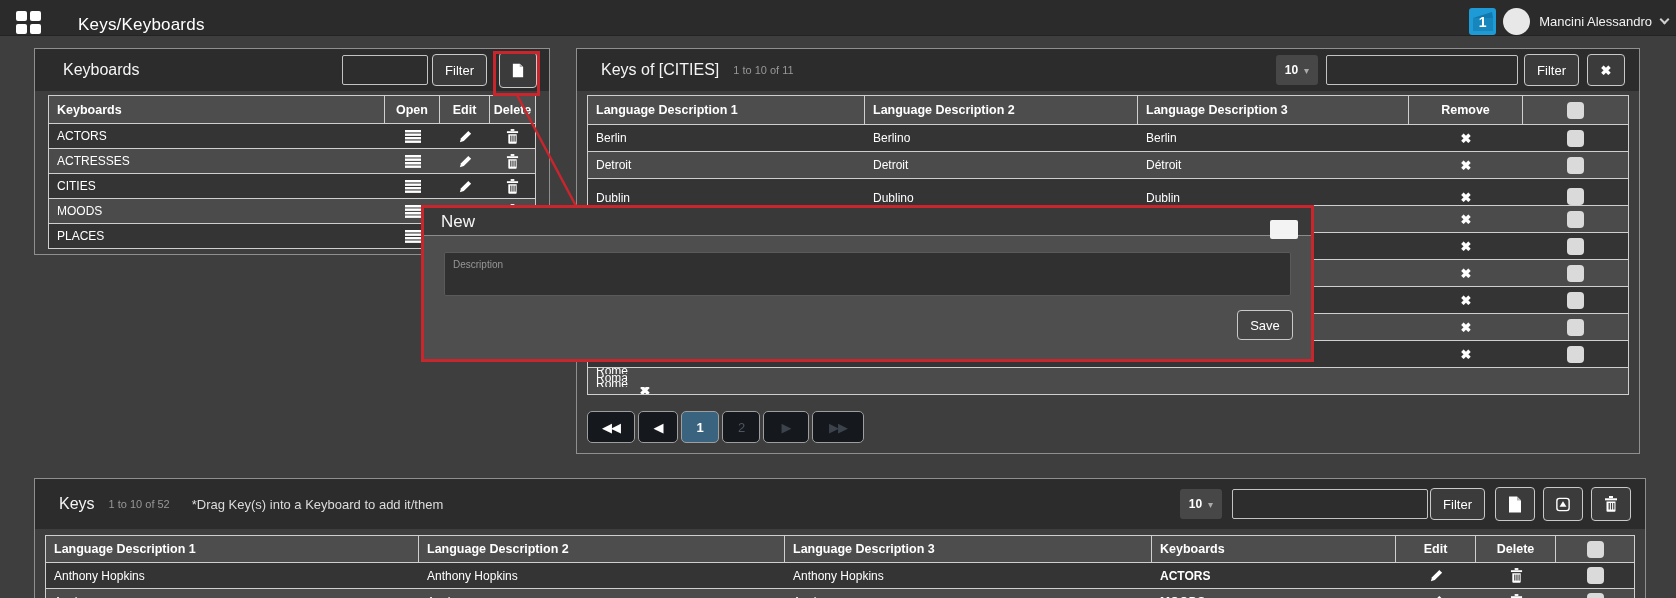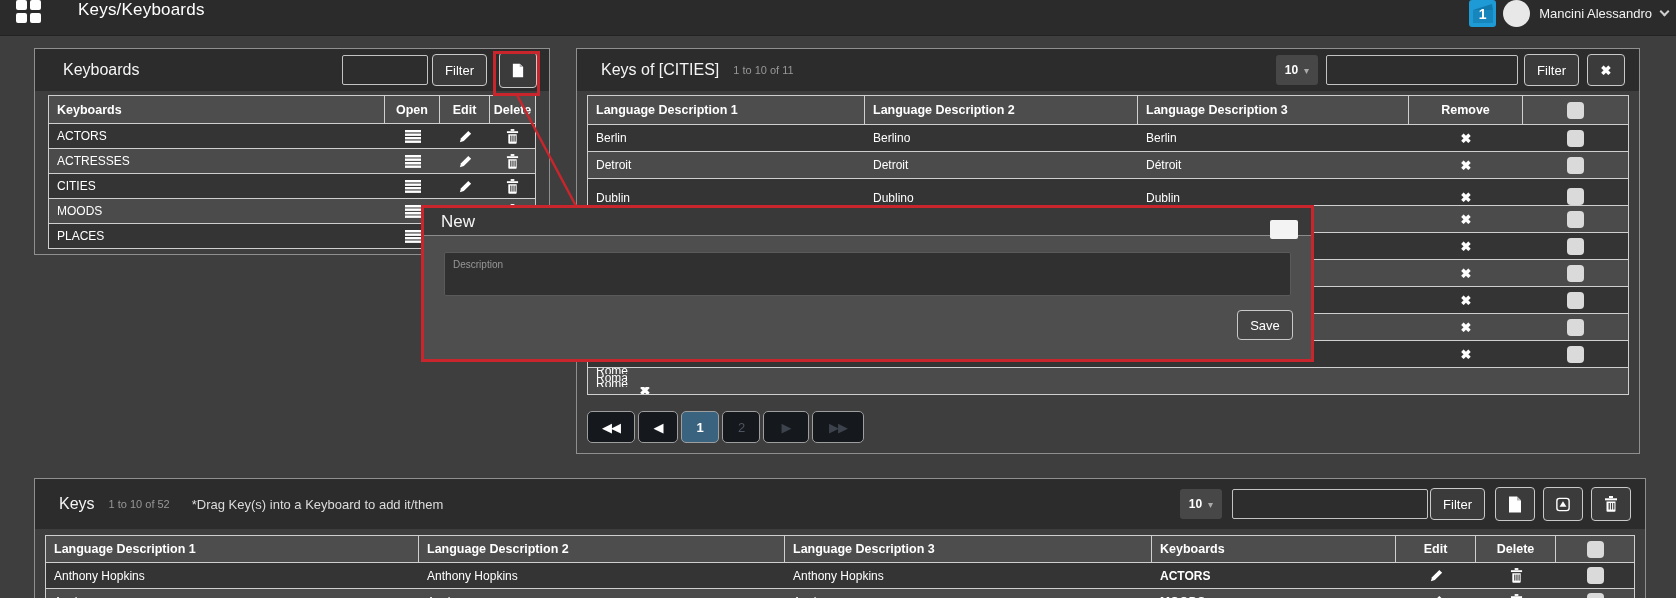--- a/index.html
+++ b/index.html
@@ -8,21 +8,21 @@
     position: relative;
     overflow: hidden;
     background: #3e3e3e;
     font-family: "Liberation Sans", sans-serif;
     color: #fff;
   }
   
   .topbar {
     position:absolute; left:0; top:0; width:1676px; height:36px;
     background:#2b2b2b; border-bottom:1px solid #232323;
-    display:flex; align-items:flex-start;
+    display:flex; align-items:flex-end;
   }
   .gridicon { width:26px; height:24px; margin-left:16px;
     display:grid; grid-template-columns:11px 11px; grid-template-rows:10px 10px; gap:3px; }
   .gridicon div { background:#fff; border-radius:2px; }
   .apptitle { margin-left:36px; font-size:17px; letter-spacing:.2px; }
   .topbar-right { margin-left:auto; display:flex; align-items:center; margin-right:8px; }
   .badge { position:relative; width:27px; height:27px; background:#1e9ad6; border-radius:3px; overflow:hidden; }
   .badge svg { position:absolute; left:0; top:0; }
   .badge span { position:absolute; left:0; top:0; width:100%; height:100%;
     display:flex; align-items:center; justify-content:center; font-weight:bold; font-size:14px; color:#fff; }

